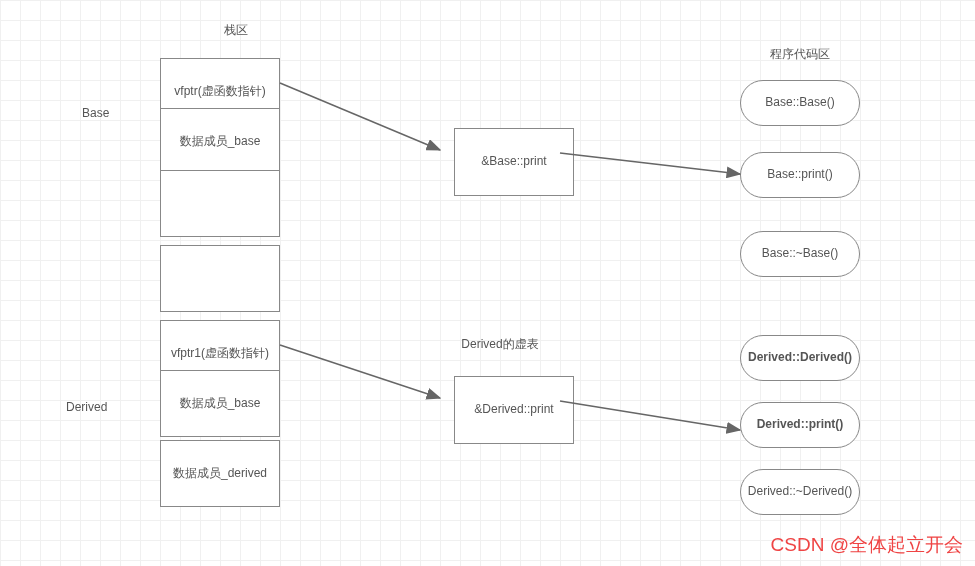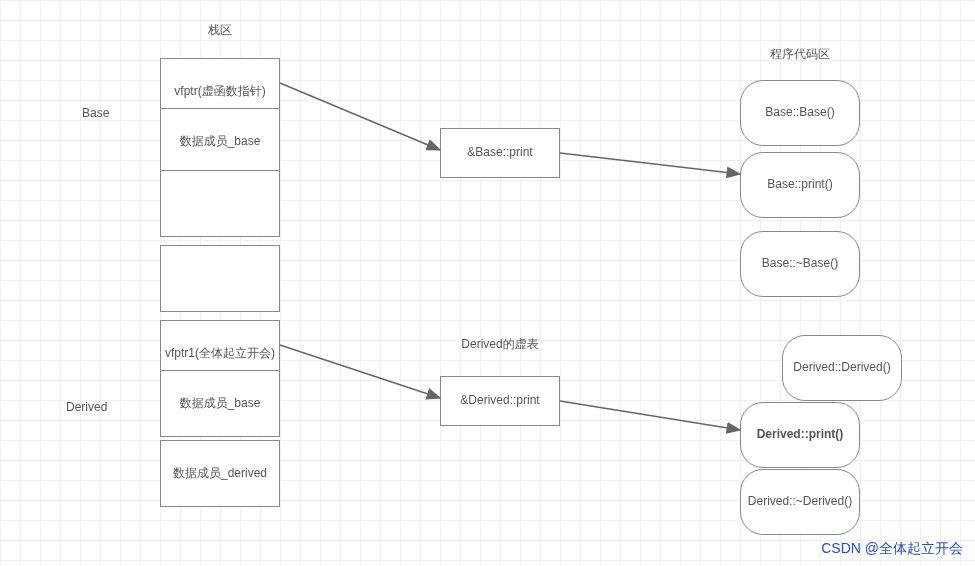--- a/index.html
+++ b/index.html
@@ -31,68 +31,69 @@
       text-align: center;
       padding: 4px;
       line-height: 1.3;
     }
     .stack-cell {
       width: 120px;
       height: 67px;
     }
     .vtable-cell {
       width: 120px;
-      height: 50px;
+      height: 68px;
+      margin-left: 14px;
     }
     .code-cell {
       width: 120px;
-      height: 66px;
+      height: 46px;
       border-radius: 23px;
     }
     svg.arrows {
       position: absolute;
       top: 0; left: 0;
       width: 975px; height: 566px;
       pointer-events: none;
     }
     .watermark {
       position: absolute;
       right: 12px;
       bottom: 8px;
-      color: #1d4ed8;
-      font-size: 14px;
+      color: #ef4444;
+      font-size: 19px;
     }
   </style>
 </head>
 <body>
 
-<div class="label" style="left:160px; top:22px; width:120px;">栈区</div>
+<div class="label" style="left:176px; top:22px; width:120px;">栈区</div>
 <div class="label" style="left:440px; top:100px; width:120px;margin-top:48px;">Base的虚表</div>
 <div class="label" style="left:440px; top:336px; width:120px;">Derived的虚表</div>
 <div class="label" style="left:740px; top:46px; width:120px;">程序代码区</div>
 
 <div class="label" style="left:82px; top:106px;">Base</div>
 <div class="label" style="left:66px; top:400px;text-align:center;">Derived</div>
 
 <div class="box stack-cell" style="left:160px; top:58px;">vfptr(虚函数指针)</div>
 <div class="box stack-cell" style="left:160px; top:108px;">数据成员_base</div>
 <div class="box stack-cell" style="left:160px; top:170px;"></div>
 <div class="box stack-cell" style="left:160px; top:245px;"></div>
-<div class="box stack-cell" style="left:160px; top:320px;">vfptr1(全体起立开会)</div>
+<div class="box stack-cell" style="left:160px; top:320px;">vfptr1(虚函数指针)</div>
 <div class="box stack-cell" style="left:160px; top:370px;">数据成员_base</div>
 <div class="box stack-cell" style="left:160px; top:440px;">数据成员_derived</div>
 
 <div class="box vtable-cell" style="left:440px; top:128px;">&amp;Base::print</div>
 <div class="box vtable-cell" style="left:440px; top:376px;text-align:center;">&amp;Derived::print</div>
 
 <div class="box code-cell" style="left:740px; top:80px;">Base::Base()</div>
 <div class="box code-cell" style="left:740px; top:152px;">Base::print()</div>
 <div class="box code-cell" style="left:740px; top:214px;margin-top:17px;">Base::~Base()</div>
 
-<div class="box code-cell" style="left:782px; top:335px;">Derived::Derived()</div>
+<div class="box code-cell" style="left:740px; top:335px;font-weight:bold;">Derived::Derived()</div>
 <div class="box code-cell" style="left:740px; top:402px;font-weight:bold;">Derived::print()</div>
 <div class="box code-cell" style="left:740px; top:469px;">Derived::~Derived()</div>
 
 <svg class="arrows">
   <defs>
     <marker id="arrowhead" markerWidth="10" markerHeight="8" refX="9" refY="4" orient="auto">
       <polygon points="0 0, 10 4, 0 8" fill="#666"></polygon>
     </marker>
   </defs>
 

